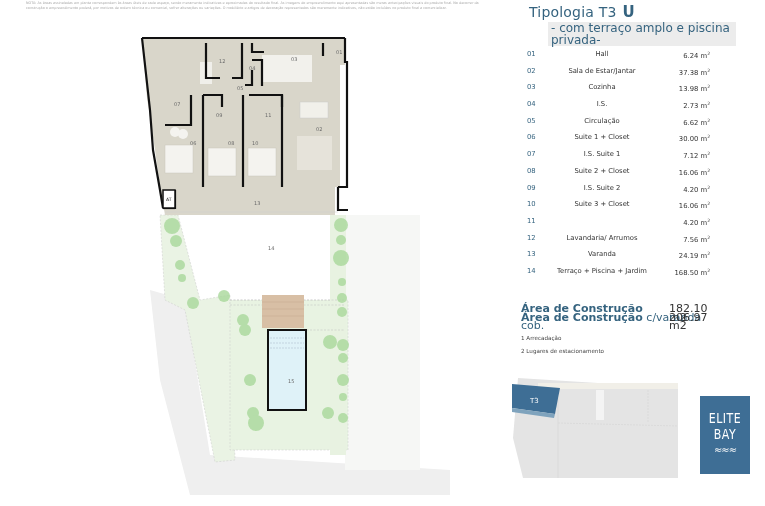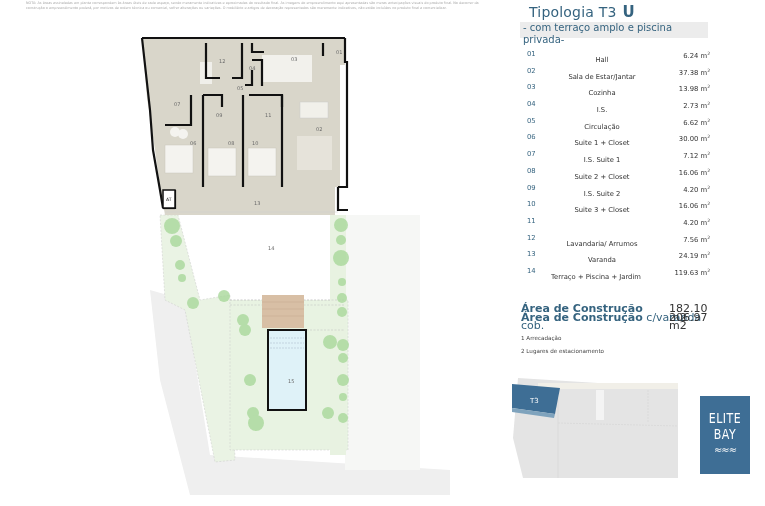--- a/index.html
+++ b/index.html
@@ -16,27 +16,27 @@
   .abs { position: absolute; }
   .room-label { position: absolute; font-size: 5px; color: #6a6a6a; }
 
   
   .title {
     position: absolute; left: 529px; top: 3px; font-size: 14px; color: #35637f;
     letter-spacing: 0.2px;
   }
   .title b { font-weight: bold; margin-left: 6px; font-size: 15px; }
   .subtitle {
-    position: absolute; left: 520px; top: 22px; width: 188px; height: 16px;
-    background: #ececec; color: #35637f; font-size: 10px; line-height: 12px; padding-left: 3px;
+    position: absolute; left: 548px; top: 22px; width: 188px; height: 24px;
+    background: #ececec; color: #35637f; font-size: 12px; line-height: 12px; padding-left: 3px;
   }
   .rooms { position: absolute; left: 524px; top: 46px; width: 192px; }
   .room-row { position: relative; height: 16.7px; font-size: 6.8px; line-height: 16px; }
   .room-num { position: absolute; left: 3px; color: #35637f; }
-  .room-name { position: absolute; left: 28px; width: 100px; text-align: center; color: #333; margin-top: 6px; }
+  .room-name { position: absolute; left: 28px; width: 100px; text-align: center; color: #333; }
   .room-area { position: absolute; right: 6px; text-align: right; color: #333; }
   .room-area sup { font-size: 4.5px; vertical-align: 3px; }
 
   .totals { position: absolute; left: 521px; top: 305px; width: 190px; font-size: 11px; line-height: 8.6px; }
   .totals-row { position: relative; height: 8.6px; }
   .totals-label { color: #35637f; font-weight: bold; }
   .totals-label span { font-weight: normal; }
   .totals-value { position: absolute; left: 148px; top: 0; color: #333; font-weight: normal; }
   .extras { position: absolute; left: 521px; top: 332px; font-size: 5.6px; color: #444; }
   .extras div { height: 13px; line-height: 13px; }
@@ -231,22 +231,22 @@
       <span class="room-name">Lavandaria/ Arrumos</span>
       <span class="room-area"><span>7.56</span> <span>m</span><sup>2</sup></span>
     </div>
   <div class="room-row">
       <span class="room-num">13</span>
       <span class="room-name">Varanda</span>
       <span class="room-area"><span>24.19</span> <span>m</span><sup>2</sup></span>
     </div>
   <div class="room-row">
       <span class="room-num">14</span>
-      <span class="room-name" style="left:16px;width:112px">Terraço + Piscina + Jardim</span>
-      <span class="room-area"><span>119.63</span> <span>m</span><sup>2</sup></span>
+      <span class="room-name" style="left:22px;width:112px">Terraço + Piscina + Jardim</span>
+      <span class="room-area"><span>168.50</span> <span>m</span><sup>2</sup></span>
     </div>
 </div>
 
 <div class="totals">
   <div class="totals-row">
     <span class="totals-label"><span style="font-weight:bold">Área de Construção</span></span>
     <span class="totals-value">182.10 m2</span>
   </div>
   <div class="totals-row">
     <span class="totals-label"><span style="font-weight:bold">Área de Construção</span><span> c/varanda cob.</span></span>

